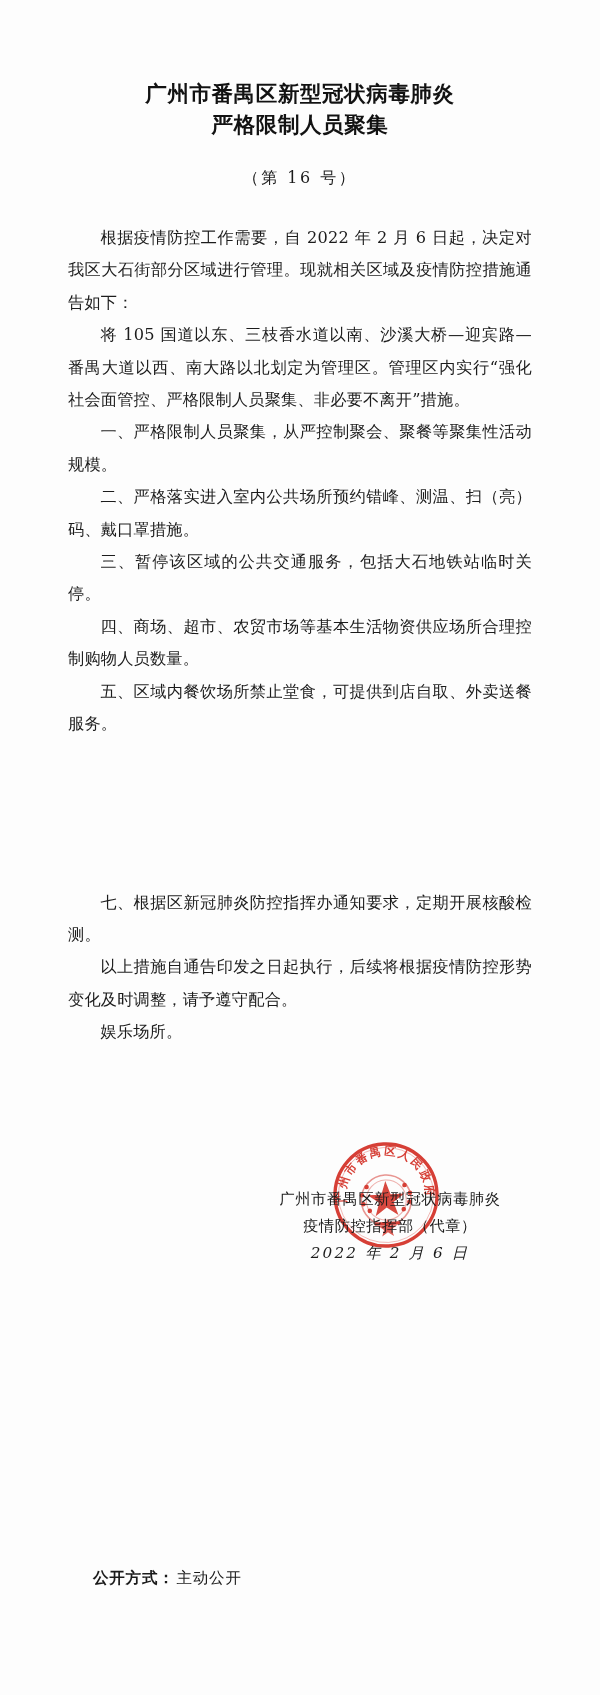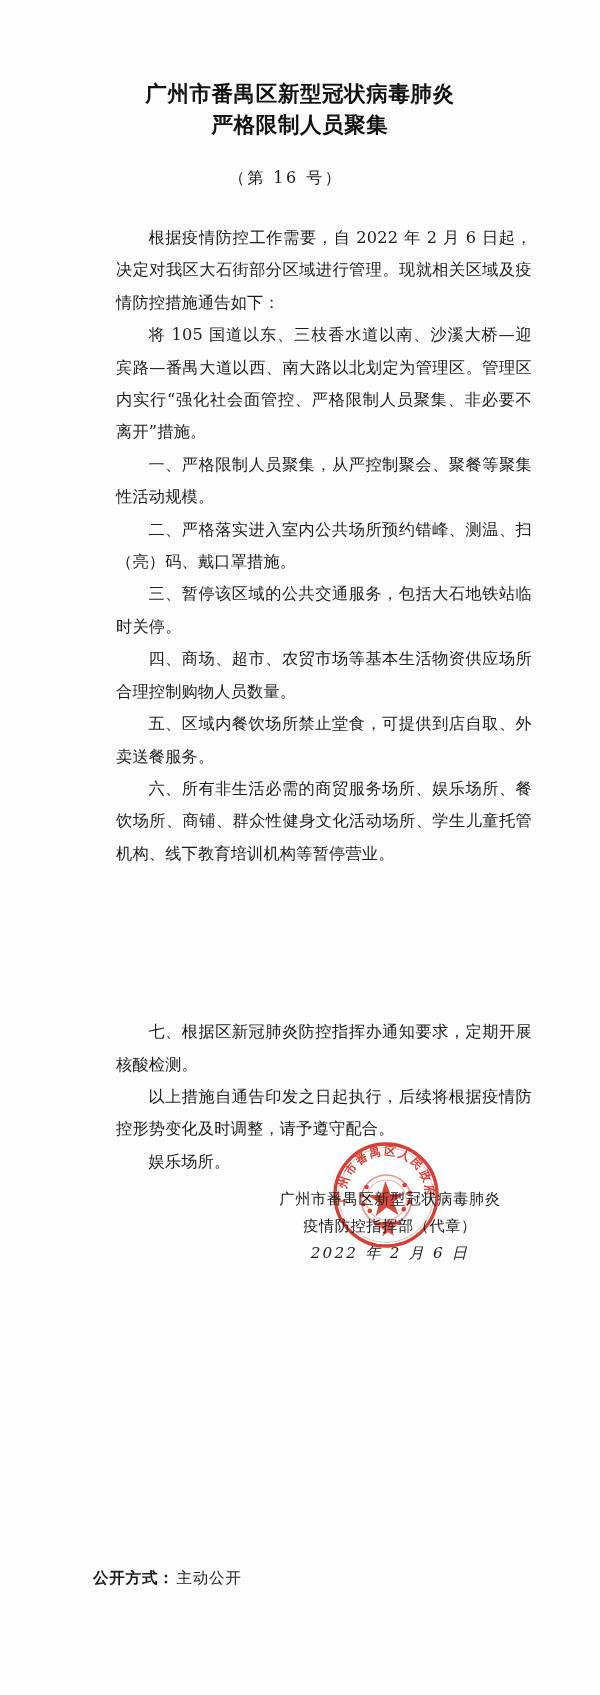--- a/index.html
+++ b/index.html
@@ -45,21 +45,21 @@
     font-family: "DejaVu Serif", "Liberation Serif", serif;
     font-weight: bold;
     font-size: 21.5px;
     letter-spacing: 0.6px;
     line-height: 31px;
     color: #121212;
   }
 
   .doc-no {
     position: absolute;
-    left: 56px;
+    left: 70px;
     top: 168px;
     width: 460px;
     text-align: center;
     font-size: 16px;
     letter-spacing: 2.5px;
     color: #1a1a1a;
   }
 
   
   .body-text {
@@ -72,21 +72,20 @@
     font-size: 16.2px;
     line-height: 32.4px;
     text-align: justify;
     text-justify: inter-ideograph;
     letter-spacing: 0.2px;
     margin: 0;
     color: #1c1c1c;
   }
   .para.indent {
     text-indent: 2em;
-    margin-left: 48px;
   }
 
   
   .page-gap {
     height: 146px;
   }
 
   
   .sign-block {
     position: absolute;
@@ -156,21 +155,20 @@
   <div class="doc-no">（第 16 号）</div>
 
   <div class="body-text">
     <p class="para indent">根据疫情防控工作需要，自 2022 年 2 月 6 日起，决定对我区大石街部分区域进行管理。现就相关区域及疫情防控措施通告如下：</p>
     <p class="para indent">将 105 国道以东、三枝香水道以南、沙溪大桥—迎宾路—番禺大道以西、南大路以北划定为管理区。管理区内实行“强化社会面管控、严格限制人员聚集、非必要不离开”措施。</p>
     <p class="para indent">一、严格限制人员聚集，从严控制聚会、聚餐等聚集性活动规模。</p>
     <p class="para indent">二、严格落实进入室内公共场所预约错峰、测温、扫（亮）码、戴口罩措施。</p>
     <p class="para indent">三、暂停该区域的公共交通服务，包括大石地铁站临时关停。</p>
     <p class="para indent">四、商场、超市、农贸市场等基本生活物资供应场所合理控制购物人员数量。</p>
     <p class="para indent">五、区域内餐饮场所禁止堂食，可提供到店自取、外卖送餐服务。</p>
-    <p class="para indent">六、所有非生活必需的商贸服务场所、娱乐场所、餐饮场所、商铺、群众性健身文化活动场所、学生儿童托管机构、线下教育培训机构等暂停营业。</p>
     <div class="page-gap"></div>
     <p class="para indent">七、根据区新冠肺炎防控指挥办通知要求，定期开展核酸检测。</p>
     <p class="para indent">以上措施自通告印发之日起执行，后续将根据疫情防控形势变化及时调整，请予遵守配合。</p>
     <p class="para indent">娱乐场所。</p>
   </div>
 
   <div class="seal">
     <svg viewBox="0 0 108 108" xmlns="http://www.w3.org/2000/svg">
       <defs>
         <path id="sealArc" d="M 14,54 A 40,40 0 0 1 94,54" fill="none"></path>

